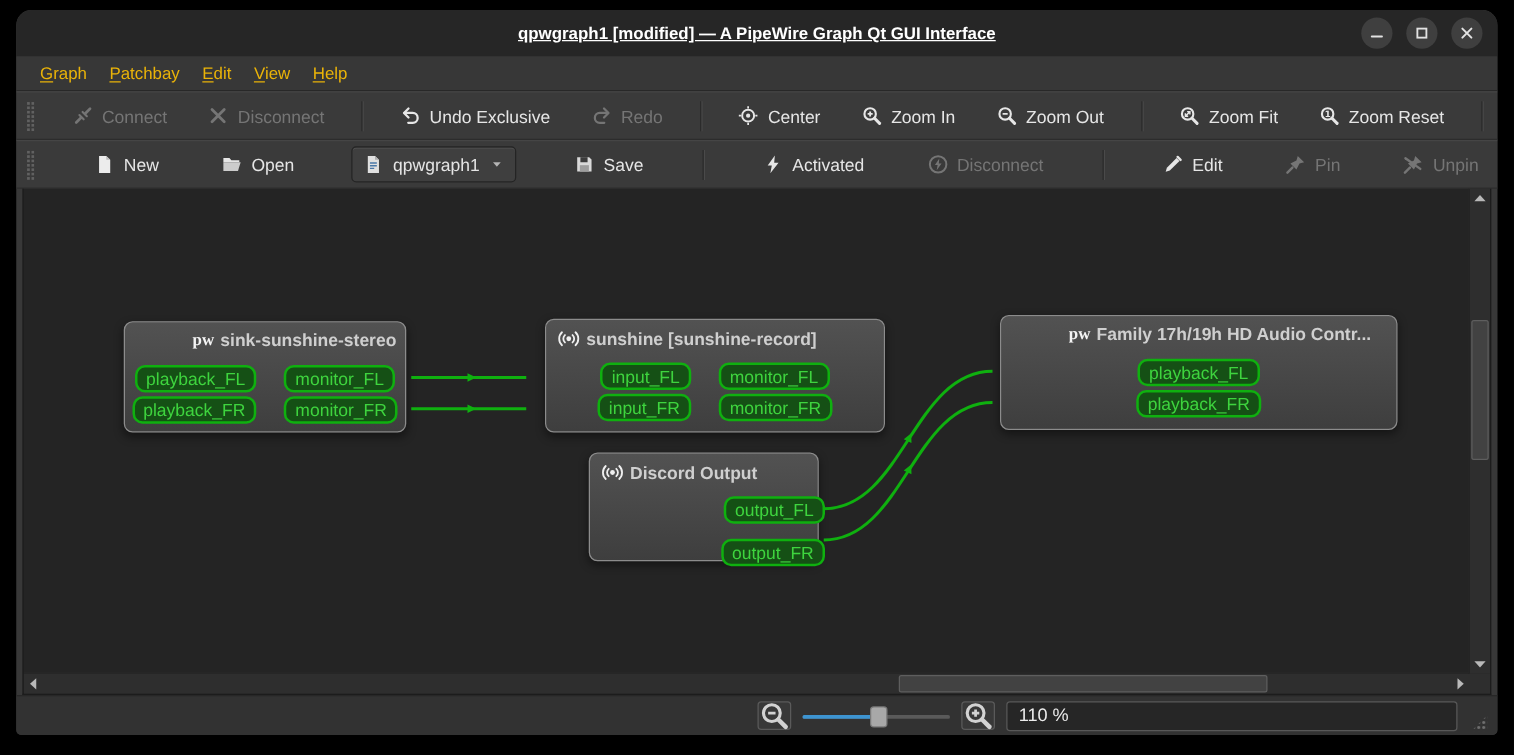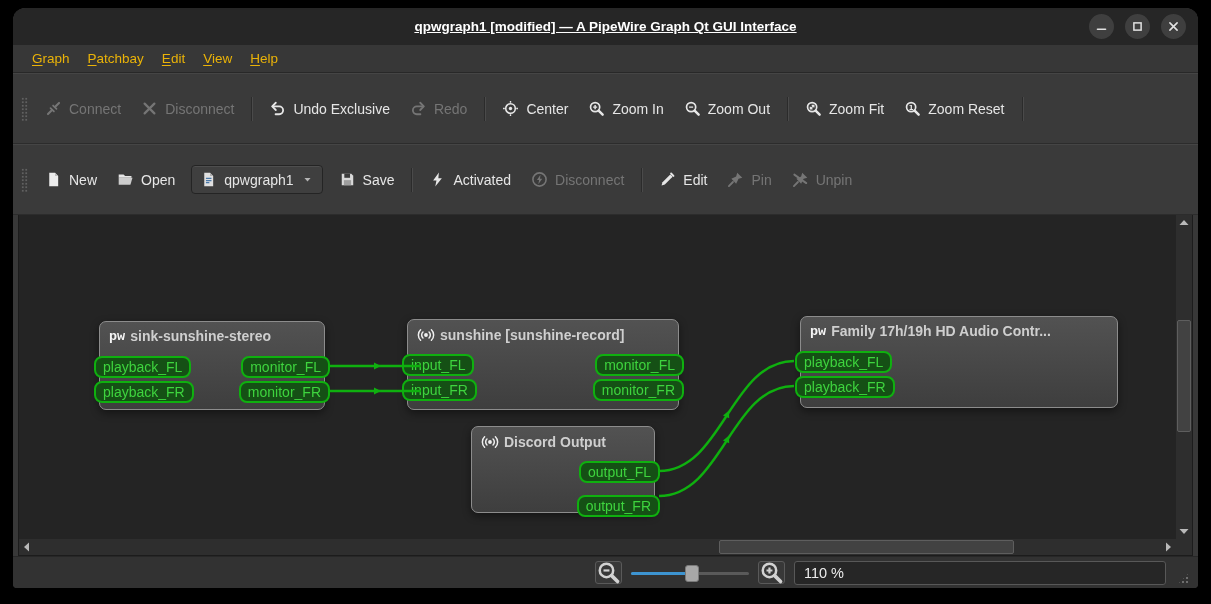--- a/index.html
+++ b/index.html
@@ -13,22 +13,22 @@
   .win-controls{position:absolute;right:12px;top:6px;display:flex;gap:11px;}
   .win-btn{width:25px;height:25px;border-radius:50%;background:#3f3f3f;color:#e2e2e2;
     display:flex;align-items:center;justify-content:center;}
   .win-btn svg{width:15px;height:15px;}
   
   .menubar{height:27px;background:#373737;display:flex;align-items:center;padding-left:10px;flex:0 0 auto;
     border-bottom:1px solid #282828;}
   .menu-item{color:#eab308;font-size:13.5px;padding:4px 9px;border-radius:3px;}
   .menu-item u{text-decoration:underline;text-underline-offset:2px;}
   
-  .toolbar{height:37px;background:#3a3a3a;display:flex;align-items:center;padding:16px 5px;flex:0 0 auto;
-    border-top:1px solid #454545;border-bottom:1px solid #2c2c2c;}
+  .toolbar{height:37px;background:#3a3a3a;display:flex;align-items:center;padding:0 5px;flex:0 0 auto;
+    border-top:1px solid #454545;border-bottom:1px solid #2c2c2c;justify-content:space-between;}
   .tb-handle{width:7px;height:24px;margin:0 7px 0 3px;
     background-image:radial-gradient(circle,#616161 1px,transparent 1.3px);background-size:3.5px 3.5px;}
   .tb-btn{display:flex;align-items:center;gap:7px;height:28px;padding:0 10px;border-radius:4px;
     color:#e6e6e6;font-size:14px;white-space:nowrap;}
   .tb-btn.disabled{color:#757575;}
   .tb-sep{width:1px;height:24px;background:#2b2b2b;box-shadow:1px 0 0 #4a4a4a;margin:0 7px;}
   .icon{display:inline-flex;}
   .icon svg{width:17px;height:17px;display:block;}
   .combo{display:flex;align-items:center;gap:7px;height:27px;padding:0 8px;margin:0 6px;border-radius:4px;
     background:#3f3f3f;border:1px solid #242424;box-shadow:inset 0 1px 0 #4e4e4e;color:#e5e5e5;font-size:14px;}
@@ -36,22 +36,22 @@
   
   .canvas-wrap{position:relative;flex:1 1 auto;margin:0 5px;background:#242424;
     border:1px solid #1c1c1c;border-top:none;overflow:hidden;}
   #links{position:absolute;left:0;top:0;z-index:5;}
   #nodes{position:absolute;inset:0 16px 16px 0;z-index:2;}
   .node{position:absolute;background:linear-gradient(180deg,#525252,#3e3e3e);
     border:1px solid #8c8c8c;border-radius:7px;box-shadow:0 3px 8px rgba(0,0,0,.45);}
   .node-header{display:flex;align-items:center;gap:5px;padding:6px 10px 0 9px;color:#cfcfcf;
     font-weight:bold;font-size:14px;white-space:nowrap;overflow:hidden;}
   .node-header .icon svg{width:18px;height:18px;color:#f0f0f0;}
-  .pwlogo{color:#f4f4f4;font-weight:bold;font-size:13.5px;font-family:Liberation Mono, monospace;}
-  .port-row{position:absolute;left:-6px;right:-6px;display:flex;justify-content:space-between;gap:22px;}
+  .pwlogo{color:#f4f4f4;font-weight:bold;font-size:13.5px;font-family:Liberation Serif, serif;margin-left:45px;}
+  .port-row{position:absolute;left:-6px;right:-6px;display:flex;justify-content:center;gap:22px;}
   .port{height:22px;line-height:18px;padding:0 7px;border:2px solid #0fb00f;border-radius:8px;
     background:#155015;color:#3ed43e;font-size:14px;white-space:nowrap;box-sizing:border-box;}
   .port.right-only{margin-left:auto;}
   
   .hscroll{position:absolute;left:0;right:16px;bottom:0;height:16px;background:#2e2e2e;border-top:1px solid #242424;z-index:6;}
   .vscroll{position:absolute;top:0;bottom:16px;right:0;width:16px;background:#2e2e2e;border-left:1px solid #242424;z-index:6;}
   .scorner{position:absolute;right:0;bottom:0;width:16px;height:16px;background:#2e2e2e;z-index:6;}
   .sthumb{position:absolute;background:#424242;border:1px solid #5e5e5e;border-radius:2px;}
   .hthumb{top:1px;bottom:1px;left:700px;width:293px;}
   .vthumb{left:1px;right:1px;top:105px;height:110px;}
@@ -62,21 +62,21 @@
   .statusbar{height:31px;background:#323232;border-top:1px solid #272727;flex:0 0 auto;
     display:flex;align-items:center;justify-content:flex-end;gap:9px;padding-right:6px;}
   .sbtn{width:25px;height:21px;border:1px solid #5a5a5a;border-radius:3px;background:#383838;
     color:#d2d2d2;display:flex;align-items:center;justify-content:center;}
   .sbtn svg{width:15px;height:15px;}
   .slider{position:relative;width:118px;height:18px;}
   .groove{position:absolute;top:8px;left:0;right:0;height:3px;background:#5a5a5a;border-radius:2px;}
   .gfill{position:absolute;top:8px;left:0;height:3px;background:#3d94d1;border-radius:2px;}
   .shandle{position:absolute;top:1px;width:12px;height:15px;background:#a8a8a8;border:1px solid #7a7a7a;border-radius:3px;}
   .spin{display:flex;align-items:center;background:#262626;border:1px solid #585858;border-radius:3px;
-    height:22px;padding:0 3px 0 9px;color:#ececec;font-size:14.5px;gap:11px;}
+    height:22px;padding:0 3px 0 9px;color:#ececec;font-size:14.5px;}
   .spin-arrows{display:flex;flex-direction:column;margin-left:7px;color:#c8c8c8;}
   .spin-arrows .icon svg{width:11px;height:8px;}
   .grip{width:13px;height:13px;align-self:flex-end;margin:0 2px 3px 2px;
     background-image:radial-gradient(circle,#6e6e6e 1px,transparent 1.3px);background-size:4px 4px;
     clip-path:polygon(100% 0,100% 100%,0 100%);}
 </style>
 </head>
 <body>
 
 <div id="app">
@@ -310,21 +310,21 @@
           </div>
           <div class="port-row" style="top: 34px;">
             <div class="port">playback_FL</div>
             <div class="port">monitor_FL</div>
           </div>
           <div class="port-row" style="top: 59px;">
             <div class="port">playback_FR</div>
             <div class="port">monitor_FR</div>
           </div>
         </div>
-        <div class="node" style="left: 388px; top: 104px; width: 270px; height: 89px;">
+        <div class="node" style="left: 417px; top: 104px; width: 270px; height: 89px;">
           <div class="node-header">
             <span class="icon">
               <svg viewBox="0 0 16 16">
                 <circle cx="8" cy="8" r="1.7" fill="currentColor" stroke="none"></circle>
                 <path d="M5.3 5.4 a3.5 3.5 0 0 0 0 5.2 M10.7 5.4 a3.5 3.5 0 0 1 0 5.2" stroke="currentColor" stroke-width="1.3" fill="none" stroke-linecap="round"></path>
                 <path d="M3.2 3.4 a6.3 6.3 0 0 0 0 9.2 M12.8 3.4 a6.3 6.3 0 0 1 0 9.2" stroke="currentColor" stroke-width="1.3" fill="none" stroke-linecap="round"></path>
               </svg>
             </span>
             <span>sunshine [sunshine-record]</span>
           </div>

